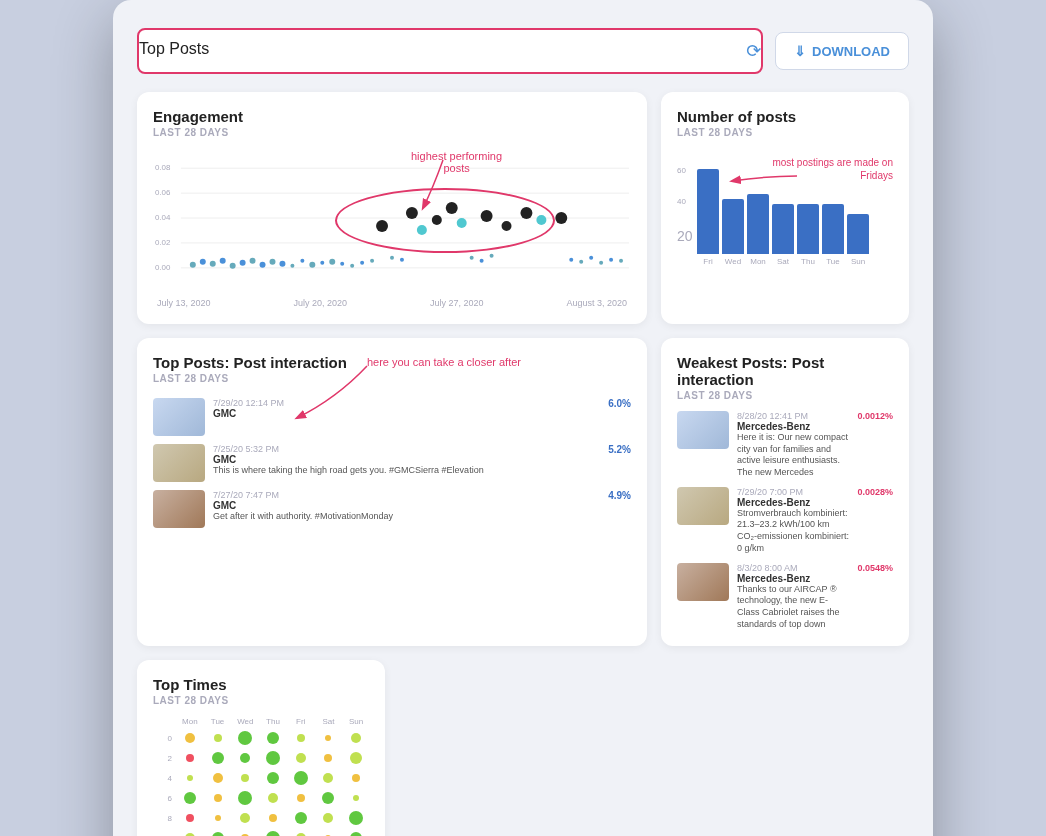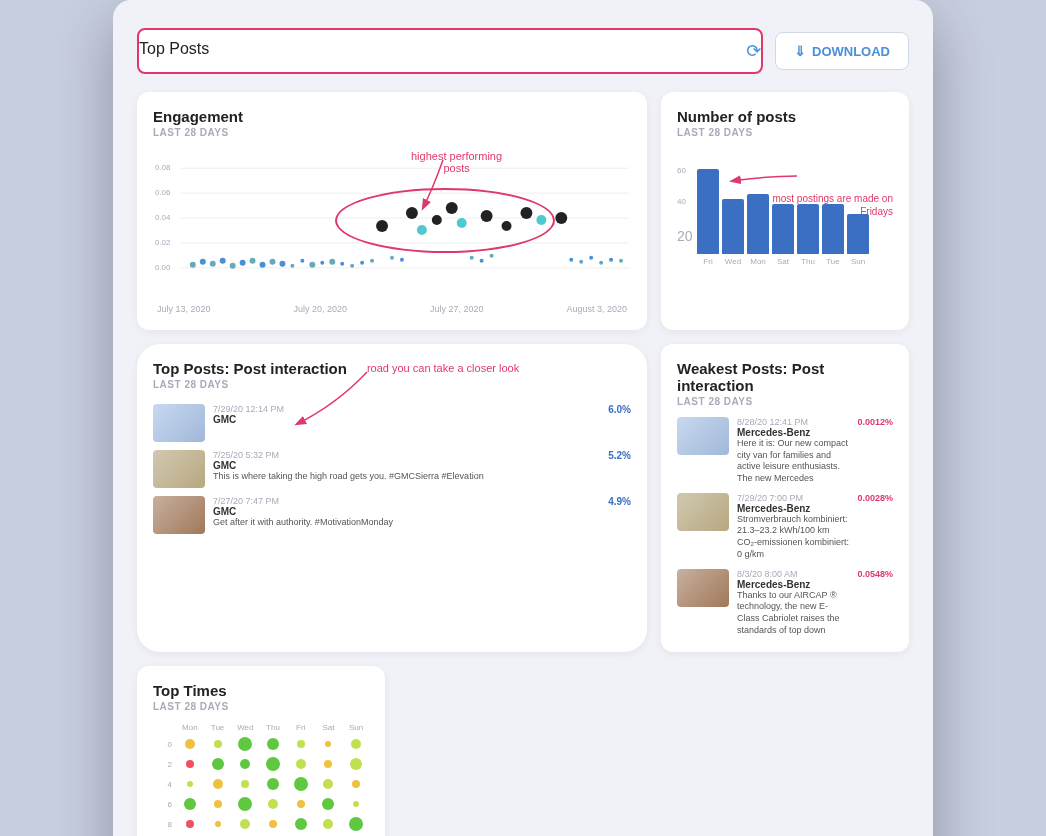--- a/index.html
+++ b/index.html
@@ -92,21 +92,21 @@
       font-weight: 600;
       color: #aab;
       letter-spacing: 0.5px;
       text-transform: uppercase;
       margin-bottom: 10px;
     }
     .chart-x-labels {
       display: flex;
       justify-content: space-between;
       padding: 0 4px;
-      margin-top: 16px;
+      margin-top: 10px;
     }
     .chart-x-label {
       font-size: 9px;
       color: #aab;
     }
     .bar-col {
       display: flex;
       flex-direction: column;
       align-items: center;
       gap: 3px;
@@ -253,21 +253,21 @@
         <span class="chart-x-label">July 20, 2020</span>
         <span class="chart-x-label">July 27, 2020</span>
         <span class="chart-x-label">August 3, 2020</span>
       </div>
     </div>
 
     <div class="card">
       <div class="card-title">Number of posts</div>
       <div class="card-subtitle">LAST 28 DAYS</div>
       <div style="position:relative;">
-        <div style="position:absolute;top:-10px;right:0;font-size:10px;color:#e0386a;text-align:right;width:130px;font-weight:500;line-height:1.3;margin-top:36px;">most postings are made on Fridays</div>
+        <div style="position:absolute;top:-10px;right:0;font-size:10px;color:#e0386a;text-align:right;width:130px;font-weight:500;line-height:1.3;">most postings are made on Fridays</div>
         <div style="display:flex;gap:3px;margin-top:28px;align-items:flex-end;height:100px;padding-left:20px;position:relative;">
 
           <div style="position:absolute;left:0;top:0;height:100%;display:flex;flex-direction:column;justify-content:space-between;">
             <span style="font-size:8px;color:#aab;">60</span>
             <span style="font-size:8px;color:#aab;">40</span>
             <span style="font-size:14px;color:#aab;">20</span>
             <span style="font-size:8px;color:#aab;"></span>
           </div>
 
           <div class="bar-col">
@@ -304,27 +304,27 @@
               <marker id="arr2" markerWidth="8" markerHeight="8" refX="6" refY="3" orient="auto">
                 <path d="M0,0 L0,6 L8,3 z" fill="#e0386a"></path>
               </marker>
             </defs>
             <path d="M 120,10 Q 90,10 55,15" stroke="#e0386a" stroke-width="1.5" fill="none" marker-end="url(#arr2)"></path>
           </svg>
         </div>
       </div>
     </div>
 
-    <div class="card card-wide" style="position:relative;border-radius:23px;">
+    <div class="card card-wide" style="position:relative;">
       <div style="display:flex;align-items:flex-start;gap:8px;margin-bottom:4px;">
         <div>
           <div class="card-title">Top Posts: Post interaction</div>
           <div class="card-subtitle">LAST 28 DAYS</div>
         </div>
-        <div style="font-size:11px;color:#e0386a;font-weight:500;margin-left:12px;margin-top:2px;">road you can take a closer look</div>
+        <div style="font-size:11px;color:#e0386a;font-weight:500;margin-left:12px;margin-top:2px;">here you can take a closer after</div>
       </div>
 
       <div class="post-list">
 
         <div class="post-item">
           <div class="post-thumb post-thumb-engagement"></div>
           <div class="post-meta">
             <div class="post-date">7/29/20 12:14 PM</div>
             <div class="post-brand">GMC</div>
           </div>

